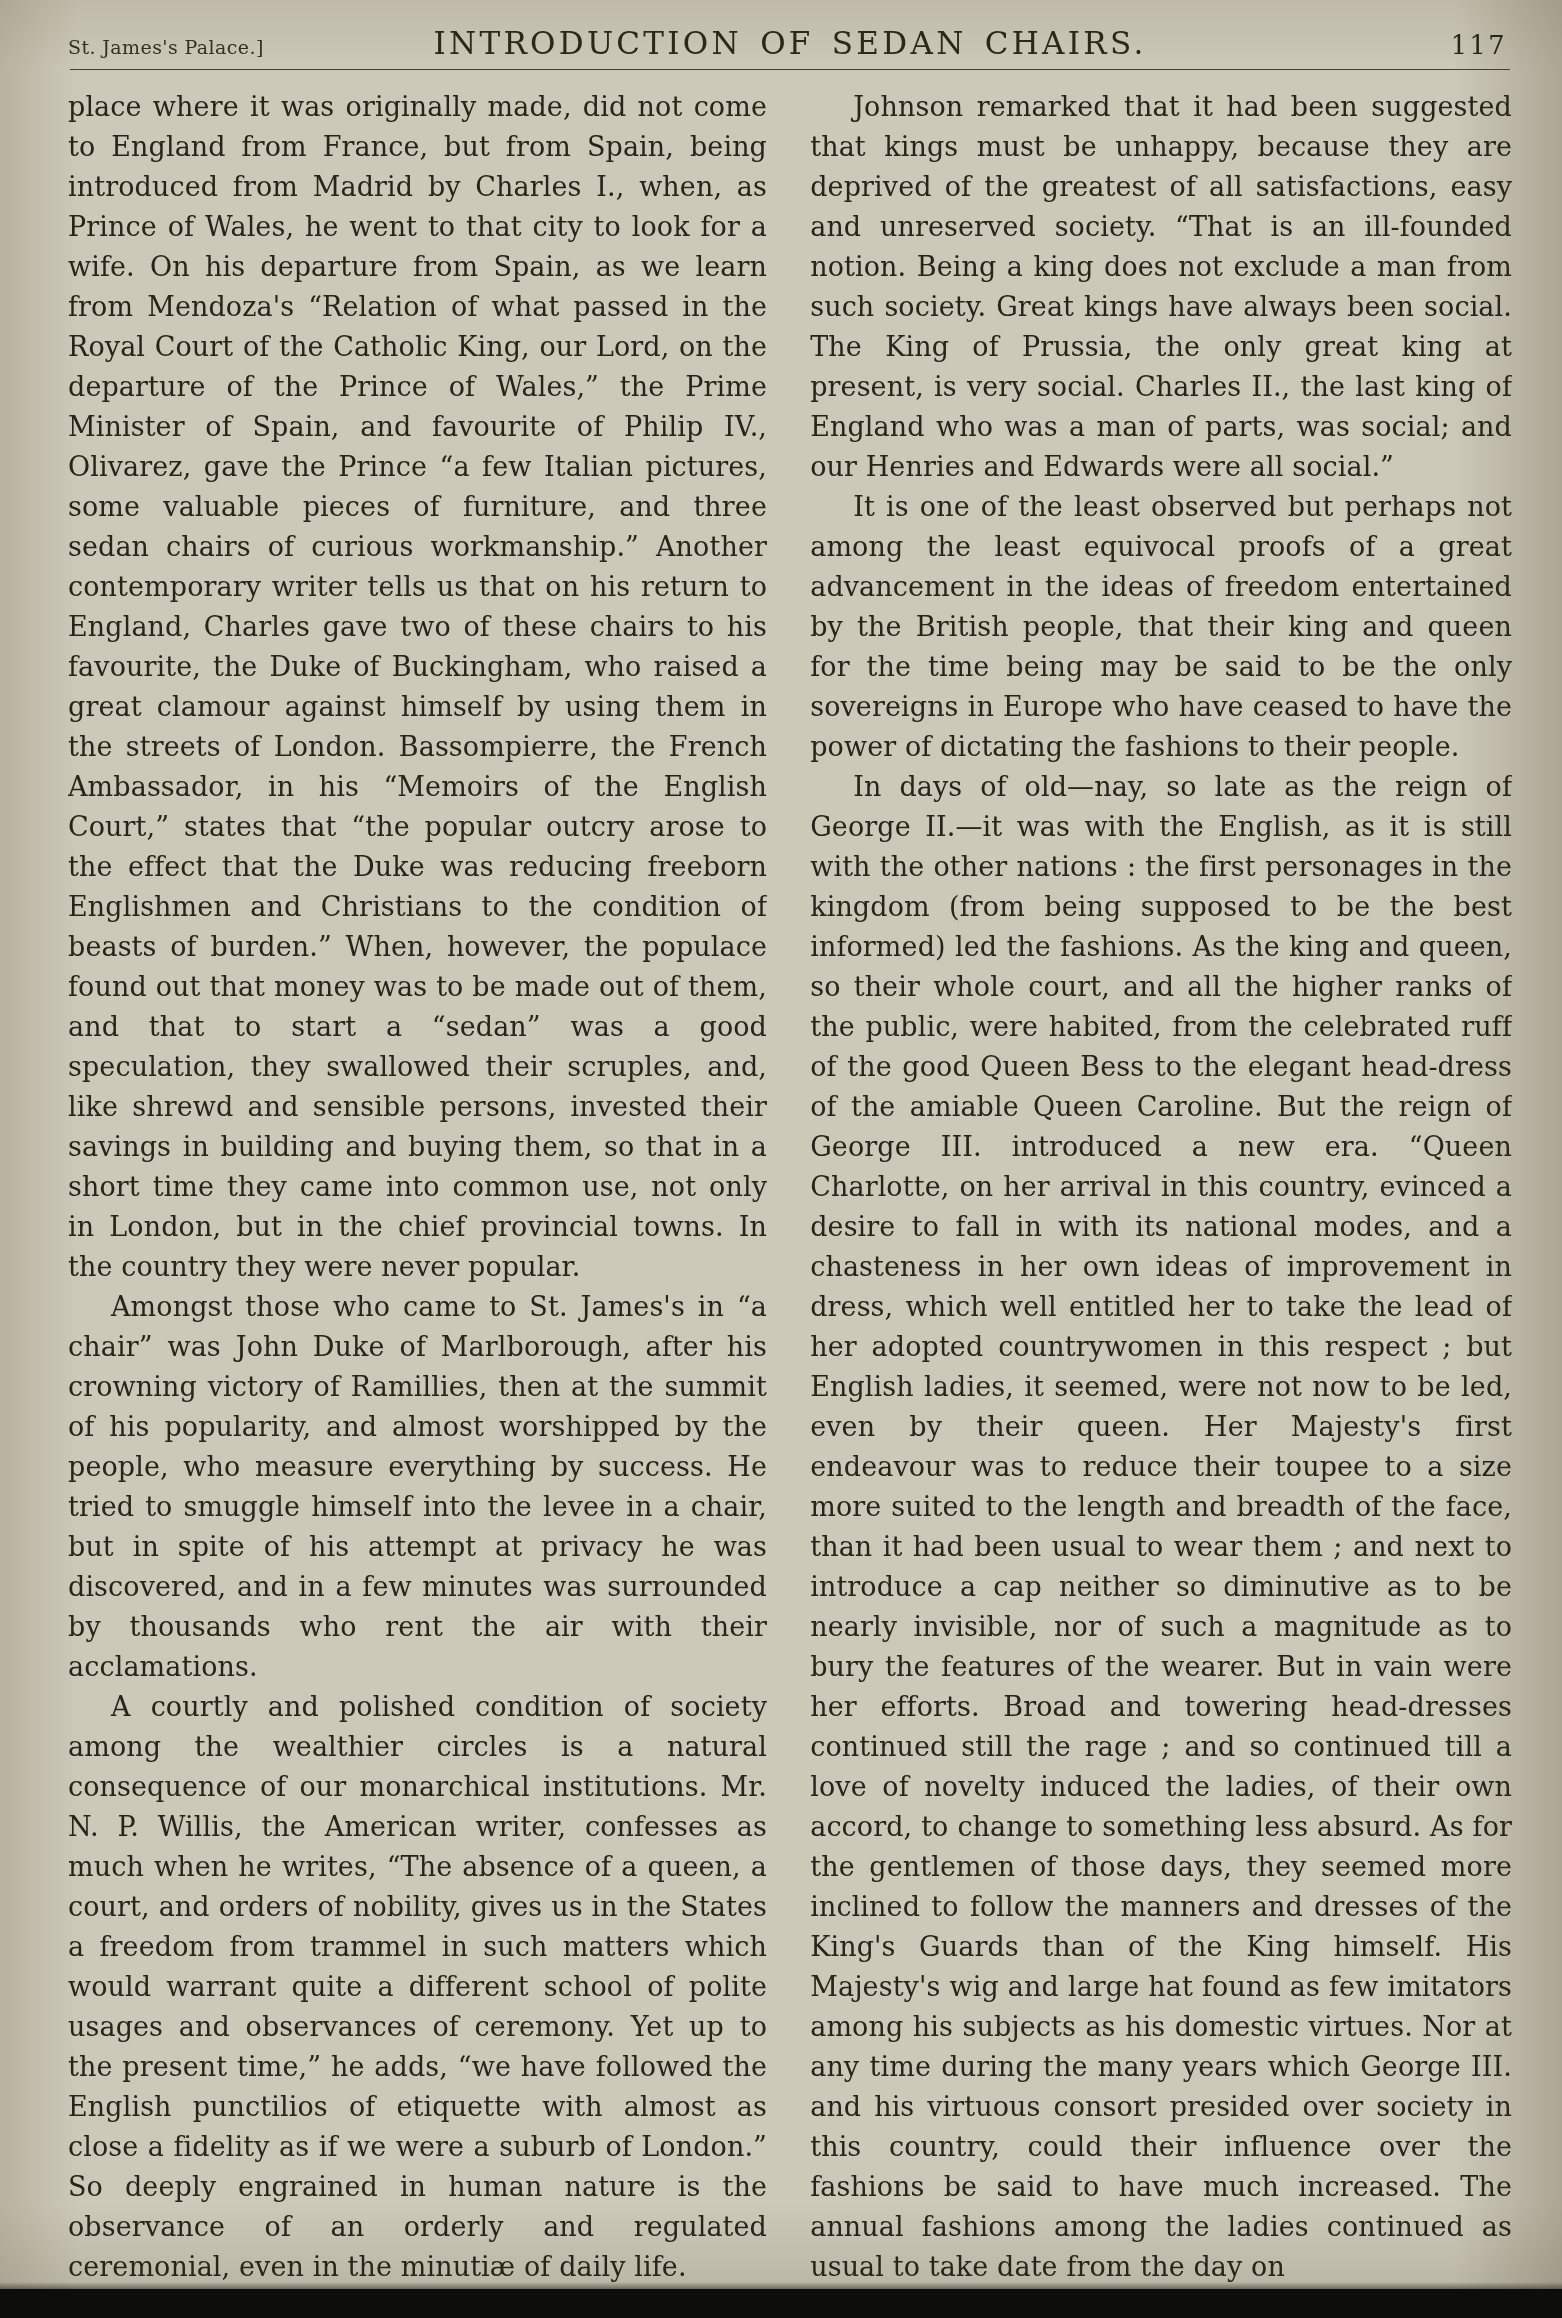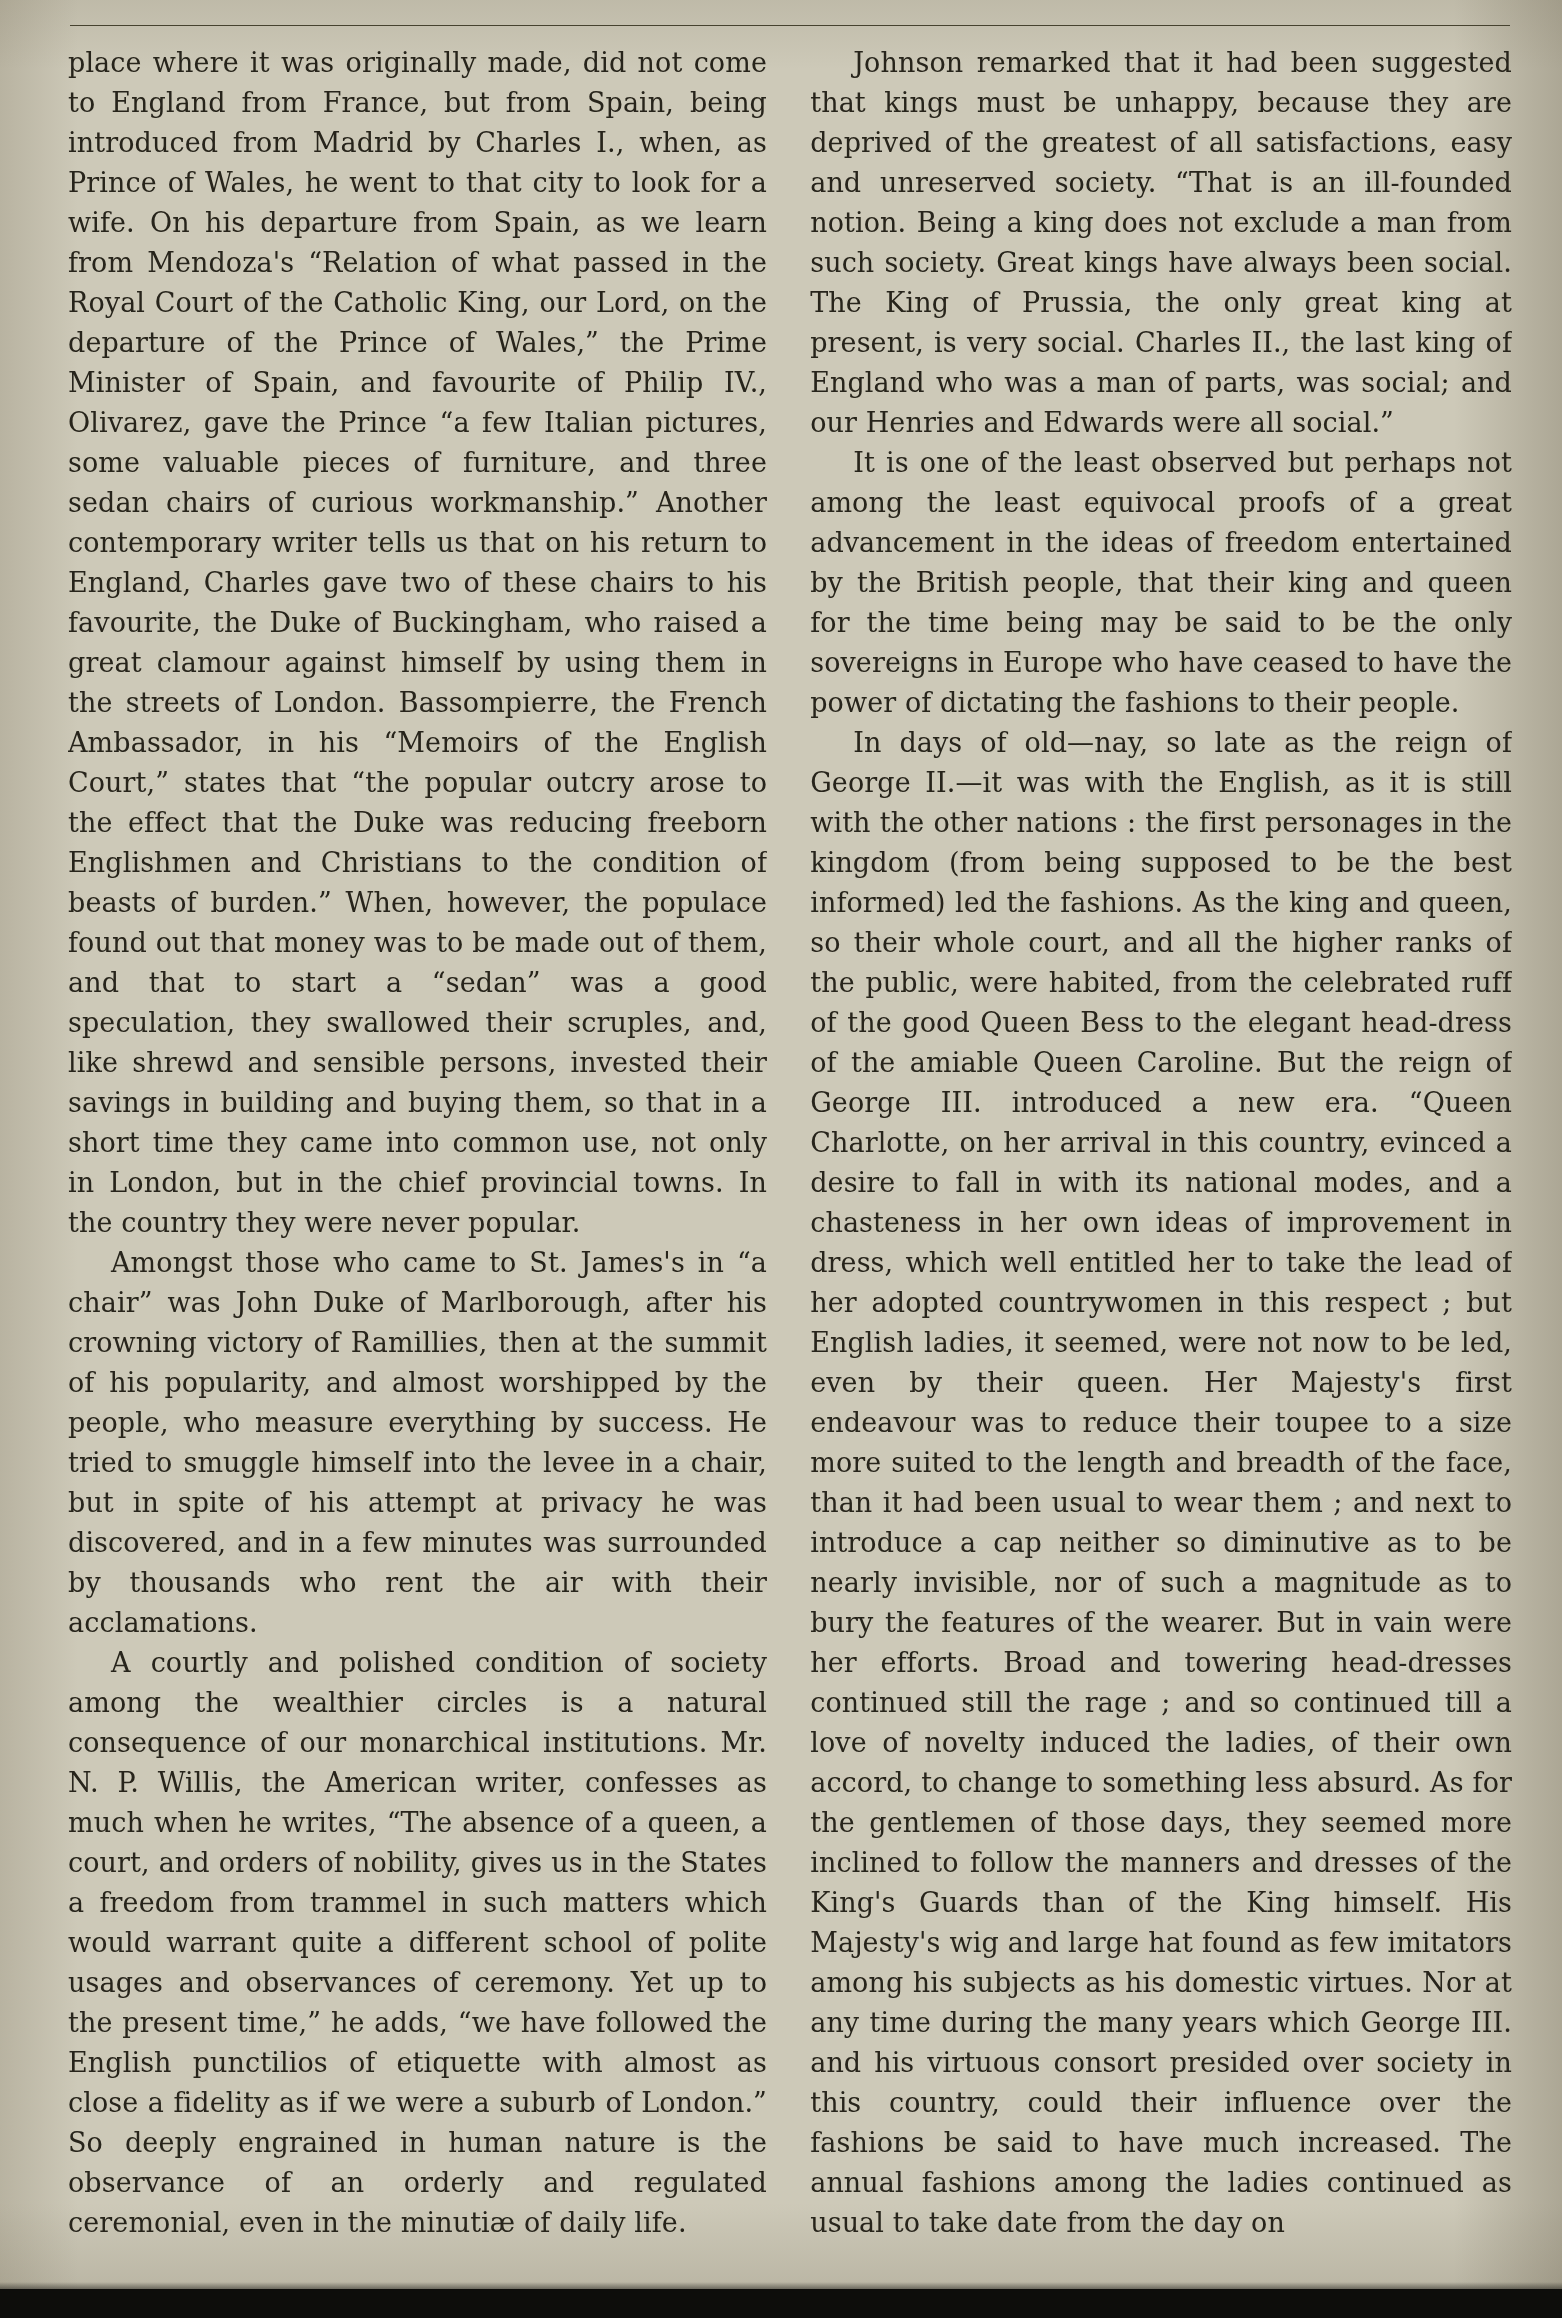--- a/index.html
+++ b/index.html
@@ -86,20 +86,25 @@
     left: 0; right: 0; top: -6.6px;
     height: 6.6px;
     background: linear-gradient(180deg, rgba(13,13,11,0), rgba(13,13,11,0.45));
   }
 </style>
 </head>
 <body>
 
 <div class="page">
 
+  <header class="running-head">
+    <span class="head-left">St. James's Palace.]</span>
+    <span class="head-title">INTRODUCTION OF SEDAN CHAIRS.</span>
+    <span class="head-page">117</span>
+  </header>
 
   <div class="header-rule"></div>
 
   <main class="columns">
 
     <section class="col col-left">
       <p>The Sedan chair, though so called from the place where it was originally made, did not come to England from France, but from Spain, being introduced from Madrid by Charles I., when, as Prince of Wales, he went to that city to look for a wife.  On his departure from Spain, as we learn from Mendoza's “Relation of what passed in the Royal Court of the Catholic King, our Lord, on the departure of the Prince of Wales,” the Prime Minister of Spain, and favourite of Philip IV., Olivarez, gave the Prince “a few Italian pictures, some valuable pieces of furniture, and three sedan chairs of curious workmanship.”  Another contemporary writer tells us that on his return to England, Charles gave two of these chairs to his favourite, the Duke of Buckingham, who raised a great clamour against himself by using them in the streets of London.  Bassompierre, the French Ambassador, in his “Memoirs of the English Court,” states that “the popular outcry arose to the effect that the Duke was reducing freeborn Englishmen and Christians to the condition of beasts of burden.”  When, however, the populace found out that money was to be made out of them, and that to start a “sedan” was a good speculation, they swallowed their scruples, and, like shrewd and sensible persons, invested their savings in building and buying them, so that in a short time they came into common use, not only in London, but in the chief provincial towns.  In the country they were never popular.</p>
       <p>Amongst those who came to St. James's in “a chair” was John Duke of Marlborough, after his crowning victory of Ramillies, then at the summit of his popularity, and almost worshipped by the people, who measure everything by success.  He tried to smuggle himself into the levee in a chair, but in spite of his attempt at privacy he was discovered, and in a few minutes was surrounded by thousands who rent the air with their acclamations.</p>
       <p>A courtly and polished condition of society among the wealthier circles is a natural consequence of our monarchical institutions.  Mr. N. P. Willis, the American writer, confesses as much when he writes, “The absence of a queen, a court, and orders of nobility, gives us in the States a freedom from trammel in such matters which would warrant quite a different school of polite usages and observances of ceremony.  Yet up to the present time,” he adds, “we have followed the English punctilios of etiquette with almost as close a fidelity as if we were a suburb of London.”  So deeply engrained in human nature is the observance of an orderly and regulated ceremonial, even in the minutiæ of daily life.</p>
     </section>

